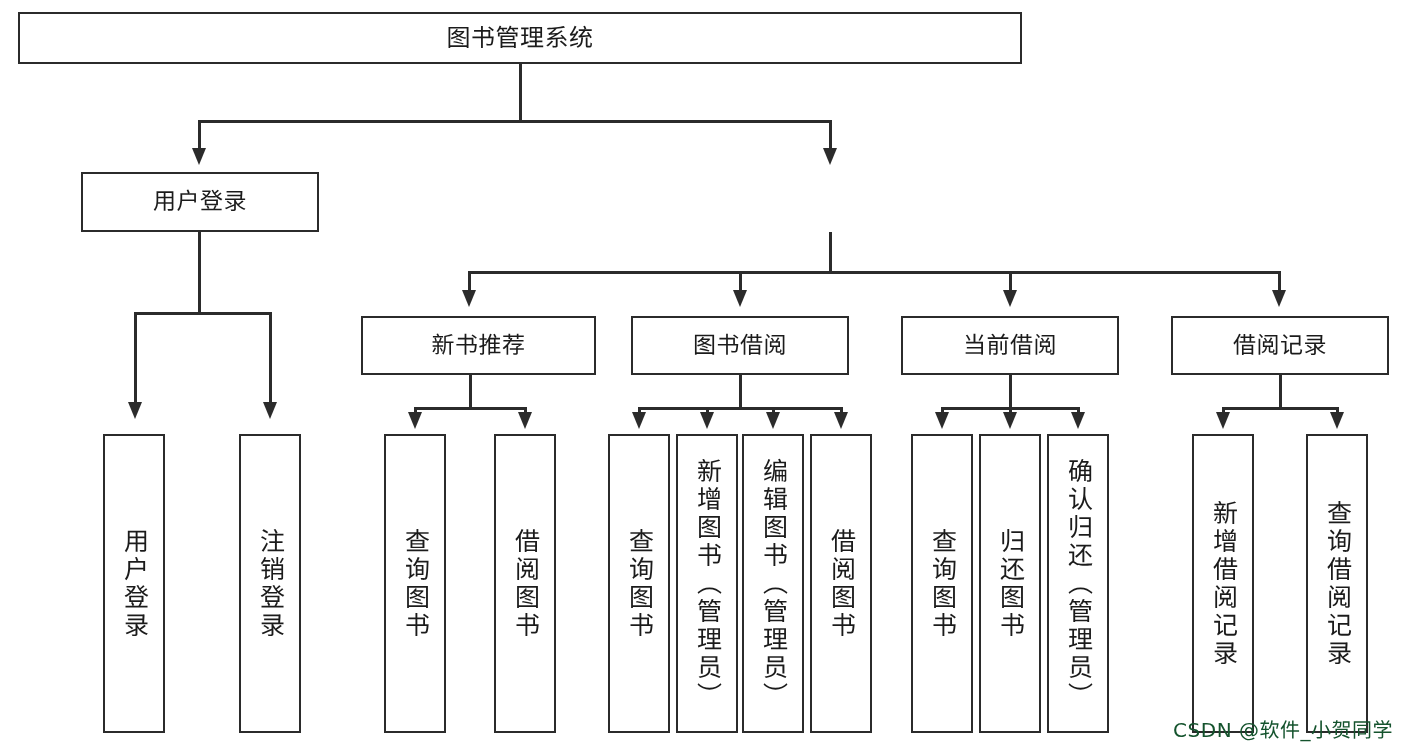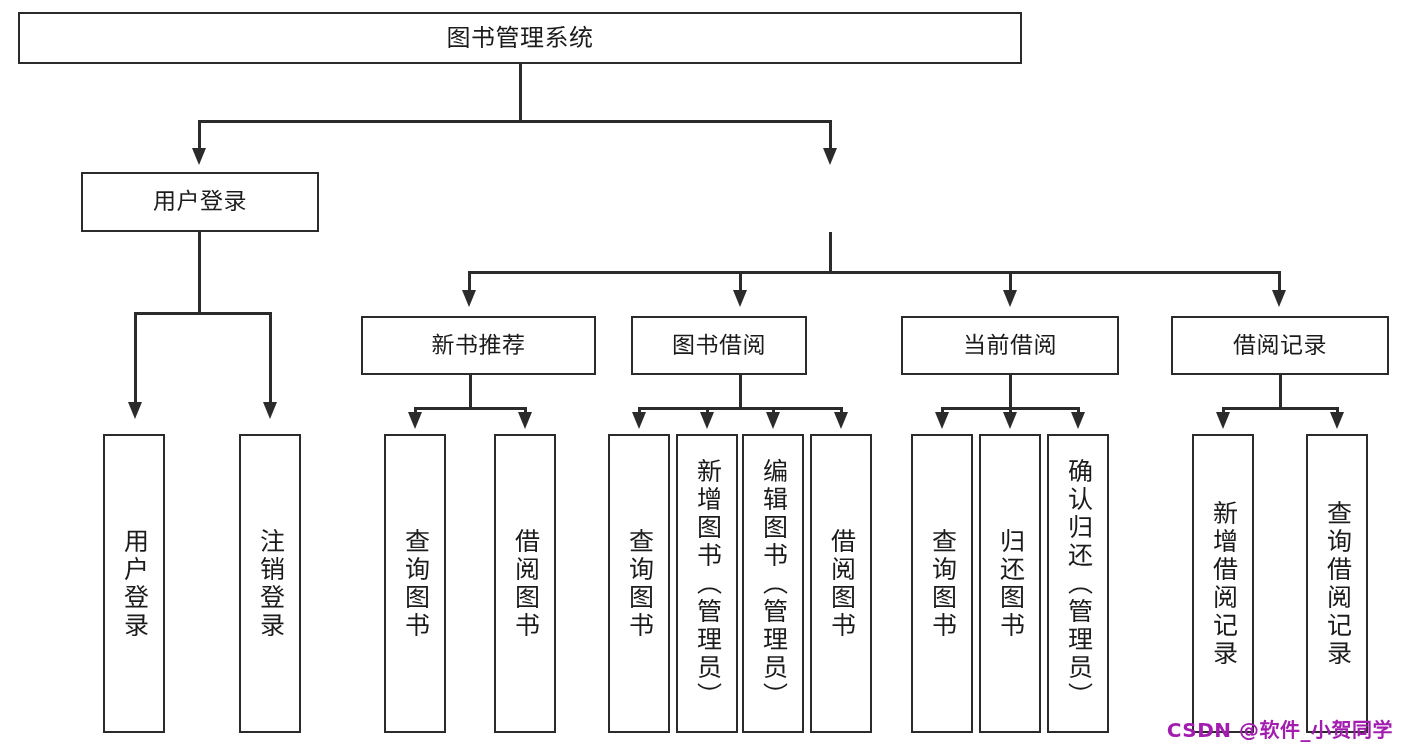--- a/index.html
+++ b/index.html
@@ -70,25 +70,24 @@
     border-left: 7.5px solid transparent;
     border-right: 7.5px solid transparent;
     border-top: 17px solid #2b2b2b;
   }
   
   #watermark {
     position: absolute;
     right: 12px;
     bottom: 4px;
     font-size: 20px;
-    color: #a21caf;
+    color: #14532d;
     white-space: nowrap;
     letter-spacing: 0.5px;
     user-select: none;
-    font-weight: bold;
   }
 </style>
 </head>
 <body>
 
 <div id="canvas">
 
   <div class="node h root" style="left:18px; top:12px; width:1004px; height:52px;">
     <span class="lbl">图书管理系统</span>
   </div>
@@ -120,21 +119,21 @@
   <div class="link vt" style="left:739px; top:271px; width:2.5px; height:22px;"></div>
   <div class="arrow" style="left:733px; top:290px;"></div>
   <div class="link vt" style="left:1009px; top:271px; width:2.5px; height:22px;"></div>
   <div class="arrow" style="left:1003px; top:290px;"></div>
   <div class="link vt" style="left:1278px; top:271px; width:2.5px; height:22px;"></div>
   <div class="arrow" style="left:1272px; top:290px;"></div>
 
   <div class="node h" style="left:361px; top:316px; width:235px; height:59px;">
     <span class="lbl">新书推荐</span>
   </div>
-  <div class="node h" style="left:631px; top:316px; width:176px; height:59px;font-family:Liberation Serif, serif;">
+  <div class="node h" style="left:631px; top:316px; width:218px; height:59px;font-family:Liberation Serif, serif;">
     <span class="lbl">图书借阅</span>
   </div>
   <div class="node h" style="left:1171px; top:316px; width:218px; height:59px;">
     <span class="lbl">借阅记录</span>
   </div>
   <div class="node h" style="left:901px; top:316px; width:218px; height:59px;">
     <span class="lbl">当前借阅</span>
   </div>
 
   <div class="link vt" style="left:469px; top:375px; width:2.5px; height:34px;"></div>

